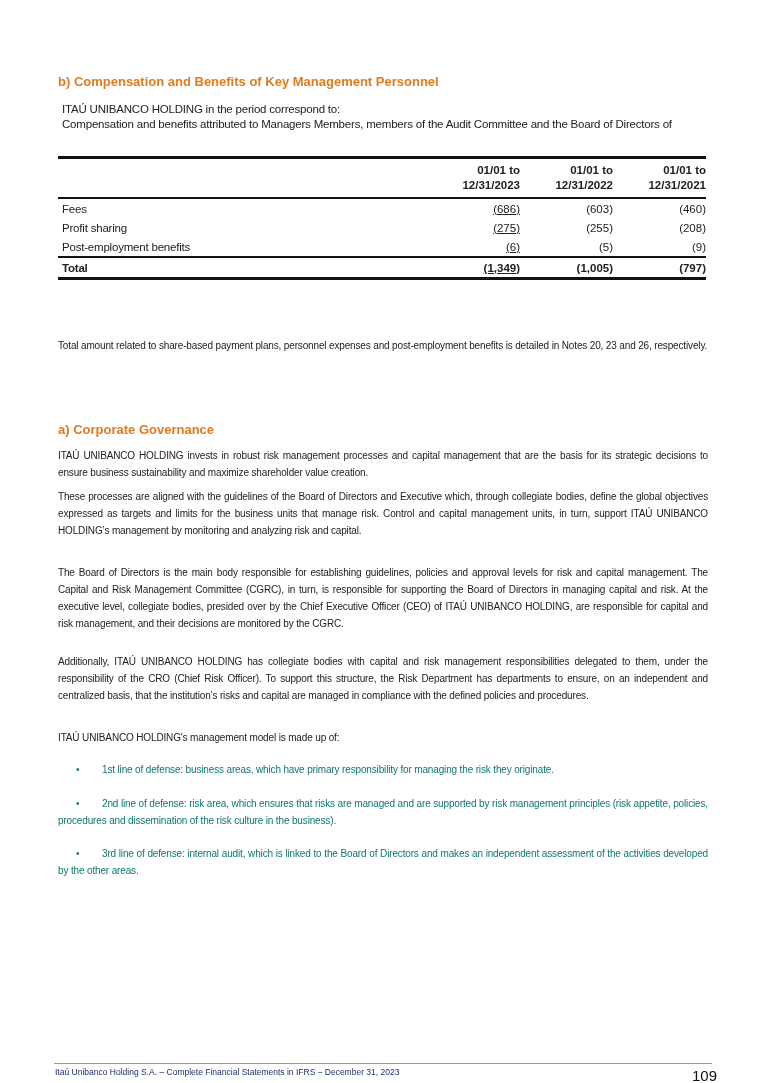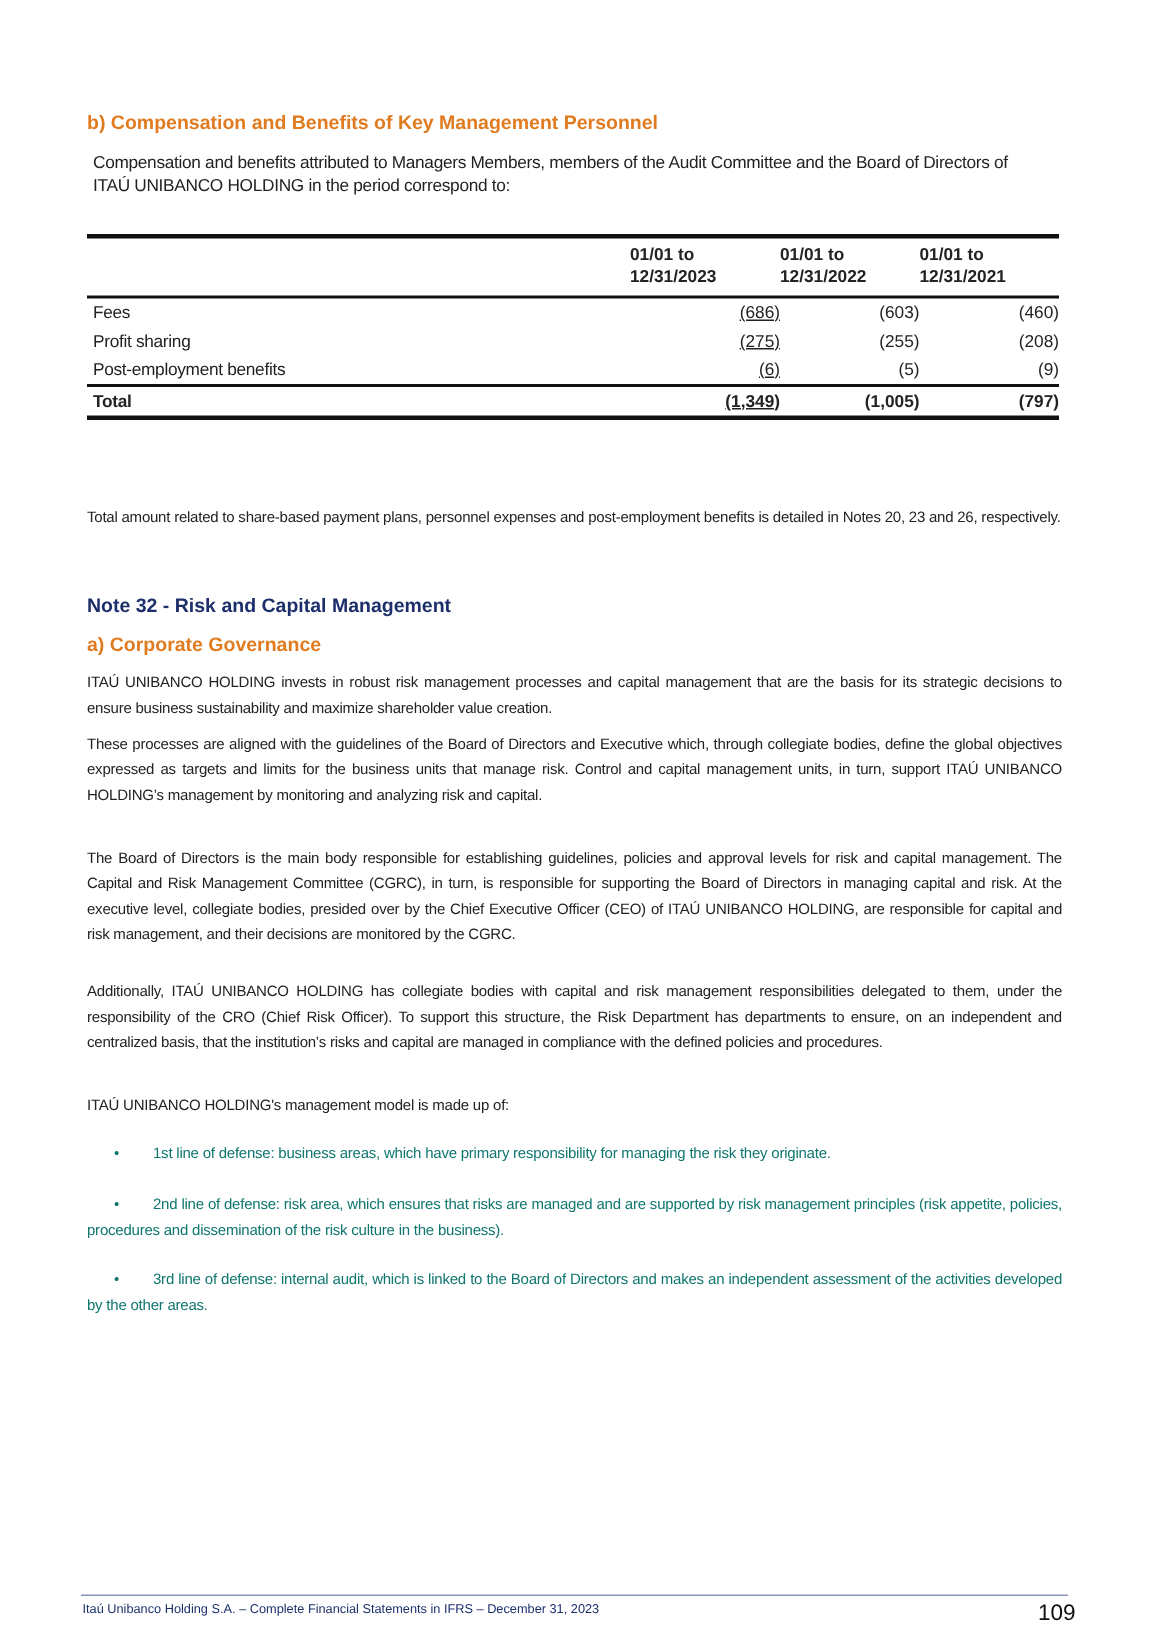--- a/index.html
+++ b/index.html
@@ -10,41 +10,41 @@
     .h-blue { position: absolute; left: 58px; color: #1c2f6b; font-weight: bold; font-size: 13px; }
     .intro { position: absolute; left: 62px; top: 78px; width: 650px; font-size: 11.5px; line-height: 15px; color: #222; letter-spacing: -0.2px; }
     .tbl { position: absolute; left: 58px; top: 132px; width: 648px; font-size: 11.5px; color: #222; }
     .tbl .rule-top { height: 3px; background: #111; }
     .tbl .hdr { display: flex; height: 38px; align-items: center; }
     .tbl .rule-mid { height: 2px; background: #111; }
     .tbl .row { display: flex; height: 19px; align-items: center; }
     .tbl .lbl { flex: 1; padding-left: 4px; letter-spacing: -0.2px; }
     .tbl .c { width: 93px; text-align: right; }
     .tbl .c.first { width: 100px; text-decoration: underline; }
-    .tbl .hc { width: 93px; text-align: left; font-weight: bold; font-size: 11.5px; line-height: 15px; }
+    .tbl .hc { width: 93px; text-align: right; font-weight: bold; font-size: 11.5px; line-height: 15px; }
     .tbl .hc.first { width: 100px; }
     .tbl .total { font-weight: bold; }
     .tbl .rule-bot { height: 3px; background: #111; }
     .p { position: absolute; left: 58px; width: 650px; font-size: 10px; line-height: 17px; text-align: justify; color: #222; letter-spacing: -0.15px; }
     .bullet { position: absolute; left: 58px; width: 650px; font-size: 10px; line-height: 17px; text-align: justify; color: #0f766e; letter-spacing: -0.15px; }
     .bullet .dot { display: inline-block; width: 26px; padding-left: 18px; box-sizing: content-box; }
     .footer-line { position: absolute; left: 54px; top: 1039px; width: 658px; height: 1px; background: #8a93b8; }
     .footer-text { position: absolute; left: 55px; top: 1043px; font-size: 8.5px; color: #1c2f6b; }
     .page-num { position: absolute; left: 692px; top: 1043px; font-size: 15px; color: #111; }
   </style>
 </head>
 <body>
 
 <div class="page">
 
   <div class="h-orange" style="top:50px;">b) Compensation and Benefits of Key Management Personnel</div>
 
   <div class="intro">
+    <div>ITAÚ UNIBANCO HOLDING in the period correspond to:</div>
     <div>Compensation and benefits attributed to Managers Members, members of the Audit Committee and the Board of Directors of</div>
-    <div>ITAÚ UNIBANCO HOLDING in the period correspond to:</div>
   </div>
 
   <div class="tbl">
     <div class="rule-top"></div>
     <div class="hdr">
       <div class="lbl"></div>
       <div class="hc first">
         <div>01/01 to</div>
         <div>12/31/2023</div>
       </div>
@@ -82,21 +82,20 @@
       <div class="lbl">Total</div>
       <div class="c first">(1,349)</div>
       <div class="c">(1,005)</div>
       <div class="c">(797)</div>
     </div>
     <div class="rule-bot"></div>
   </div>
 
   <div class="p" style="top:313px;">Total amount related to share-based payment plans, personnel expenses and post-employment benefits is detailed in Notes 20, 23 and 26, respectively.</div>
 
-  <div class="h-blue" style="top:372px;">Note 32 - Risk and Capital Management</div>
   <div class="h-orange" style="top:398px;">a) Corporate Governance</div>
 
   <div class="p" style="top:423px;">ITAÚ UNIBANCO HOLDING invests in robust risk management processes and capital management that are the basis for its strategic decisions to ensure business sustainability and maximize shareholder value creation.</div>
   <div class="p" style="top:464px;">These processes are aligned with the guidelines of the Board of Directors and Executive which, through collegiate bodies, define the global objectives expressed as targets and limits for the business units that manage risk. Control and capital management units, in turn, support ITAÚ UNIBANCO HOLDING’s management by monitoring and analyzing risk and capital.</div>
   <div class="p" style="top:540px;">The Board of Directors is the main body responsible for establishing guidelines, policies and approval levels for risk and capital management. The Capital and Risk Management Committee (CGRC), in turn, is responsible for supporting the Board of Directors in managing capital and risk. At the executive level, collegiate bodies, presided over by the Chief Executive Officer (CEO) of ITAÚ UNIBANCO HOLDING, are responsible for capital and risk management, and their decisions are monitored by the CGRC.</div>
   <div class="p" style="top:629px;">Additionally, ITAÚ UNIBANCO HOLDING has collegiate bodies with capital and risk management responsibilities delegated to them, under the responsibility of the CRO (Chief Risk Officer). To support this structure, the Risk Department has departments to ensure, on an independent and centralized basis, that the institution’s risks and capital are managed in compliance with the defined policies and procedures.</div>
   <div class="p" style="top:705px;">ITAÚ UNIBANCO HOLDING's management model is made up of:</div>
 
   <div class="bullet" style="top:737px;">
     <span class="dot">•</span><span>1st line of defense: business areas, which have primary responsibility for managing the risk they originate.</span>

